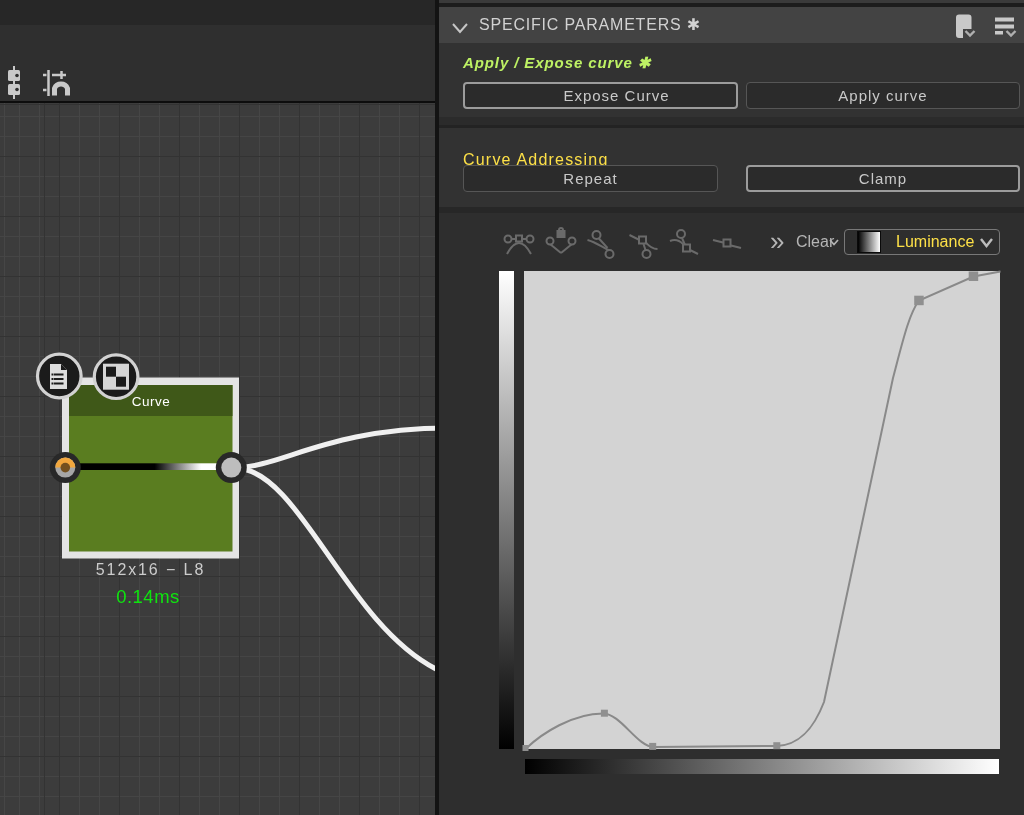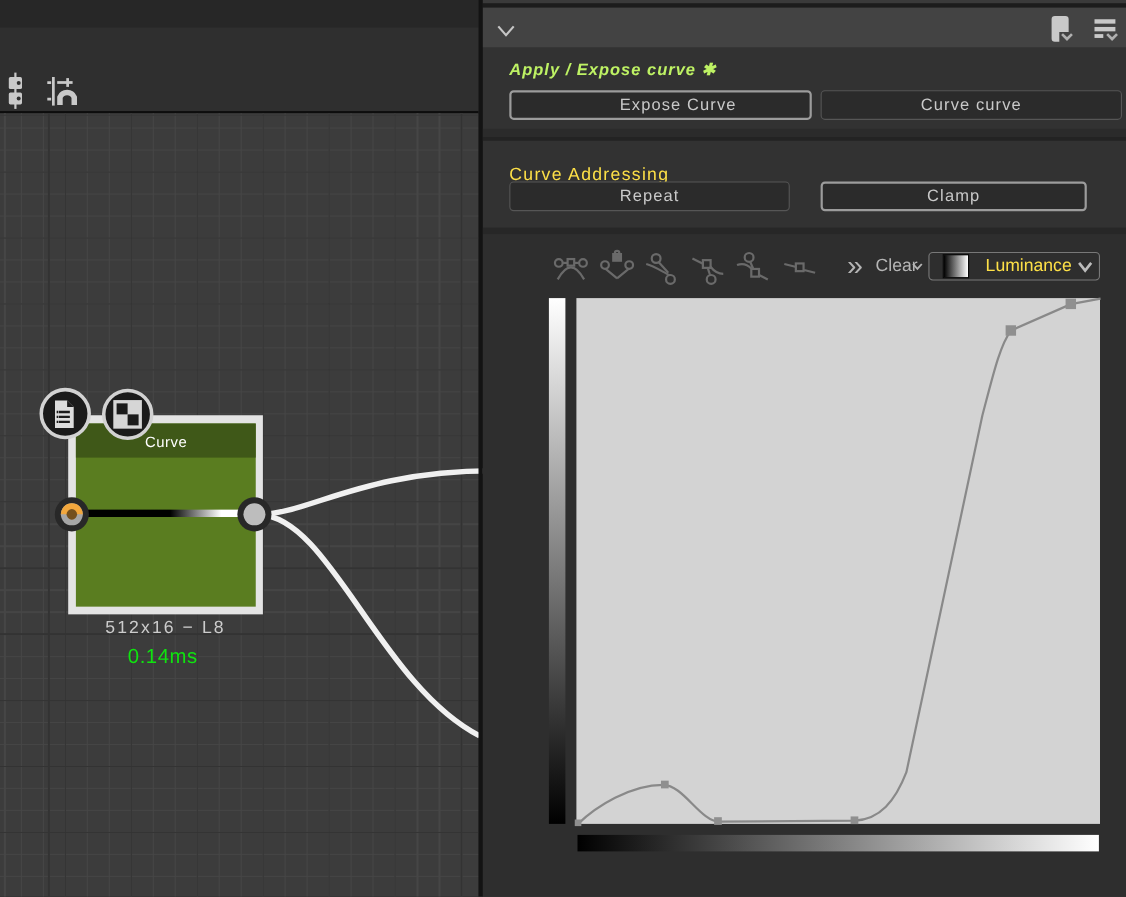--- a/index.html
+++ b/index.html
@@ -26,21 +26,21 @@
 #sep1{left:0;top:117px;width:585px;height:11px;background:linear-gradient(to bottom,#2b2b2b 0 8px,#232323 8px 11px);}
 #lbl-apply{left:24px;top:54px;font-size:15px;font-style:italic;font-weight:bold;letter-spacing:0.9px;color:#bef264;}
 #lbl-addr{left:24px;top:151px;font-size:16px;letter-spacing:1.2px;color:#fde047;}
 .btn{height:27px;border-radius:4px;background:#2b2b2b;color:#c9c9c9;font-size:15px;letter-spacing:1px;
   display:flex;align-items:center;justify-content:center;}
 .btn.lit{border:2px solid #9c9c9c;}
 .btn.dim{border:1px solid #565656;}
 #btn-expose{left:24px;top:82px;width:275px;padding-left:32px;}
 #btn-apply{left:307px;top:82px;width:274px;}
 #btn-repeat{left:24px;top:165px;width:255px;}
-#btn-clamp{left:307px;top:165px;width:242px;}
+#btn-clamp{left:307px;top:165px;width:274px;}
 #sep2{left:0;top:207px;width:585px;height:6px;background:#272727;}
 #lowersec{left:0;top:213px;width:585px;height:602px;background:#2e2e2e;}
 #vstrip{left:60px;top:271px;width:15px;height:478px;background:linear-gradient(to bottom,#ffffff,#000000);}
 #plot{left:85px;top:271px;width:476px;height:478px;background:#d3d3d3;}
 #hstrip{left:86px;top:759px;width:474px;height:15px;background:linear-gradient(to right,#000000,#ffffff);}
 #raquo{left:331px;top:226px;font-size:26px;color:#b5b5b5;}
 #cleartxt{left:357px;top:233px;font-size:16px;color:#b5b5b5;}
 #dropdown{left:405px;top:229px;width:156px;height:26px;border:1px solid #787878;border-radius:4px;}
 #ddthumb{left:418px;top:231px;width:24px;height:22px;border:1px solid #0a0a0a;background:linear-gradient(to right,#000,#fff);}
 #ddtext{left:457px;top:233px;font-size:16px;color:#fde047;}
@@ -107,35 +107,36 @@
     <rect x="116" y="376.7" width="10" height="10" fill="#1b1b1b"></rect>
   </g>
   <text x="150.5" y="575" text-anchor="middle" font-size="16" fill="#cccccc" letter-spacing="1.9">512x16 − L8</text>
   <text x="148" y="603" text-anchor="middle" font-size="18.5" fill="#0fe40f" letter-spacing="0.5">0.14ms</text>
 </svg>
 <div class="abs" id="divider"></div>
 <div class="abs" id="panel">
   <div class="abs" id="p-topstrip"></div>
   <div class="abs" id="p-topline"></div>
   <div class="abs" id="p-header"></div>
+  <div class="abs" id="p-title">SPECIFIC PARAMETERS ✱</div>
   <svg class="abs" style="left:12px;top:22px" width="20" height="14" viewBox="0 0 20 14">
     <path d="M2 2 L9 10 L16 2" stroke="#c6c6c6" stroke-width="2" fill="none"></path>
   </svg>
 
   <svg class="abs" style="left:512px;top:12px" width="70" height="28" viewBox="0 0 70 28">
     <path d="M8 2.5 h9.5 a3 3 0 0 1 3 3 v11.5 h-8.5 v9 h-4 a3 3 0 0 1 -3 -3 v-17.5 a3 3 0 0 1 3 -3 z" fill="#c9c9c9"></path>
     <path d="M14.5 19 l4.5 4.5 L23.5 19" stroke="#b0b0b0" stroke-width="2.4" fill="none"></path>
     <rect x="44" y="5.5" width="19" height="4" fill="#c9c9c9"></rect>
     <rect x="44" y="12.5" width="19" height="4" fill="#c9c9c9"></rect>
     <rect x="44" y="19" width="8" height="3.5" fill="#c9c9c9"></rect>
     <path d="M55.5 19 l4.5 4.5 L64.5 19" stroke="#b0b0b0" stroke-width="2.4" fill="none"></path>
   </svg>
   <div class="abs" id="lbl-apply">Apply / Expose curve ✱</div>
   <div class="abs btn lit" id="btn-expose">Expose Curve</div>
-  <div class="abs btn dim" id="btn-apply">Curve curve</div>
+  <div class="abs btn dim" id="btn-apply">Apply curve</div>
   <div class="abs" id="sep1"></div>
   <div class="abs" id="lbl-addr">Curve Addressing</div>
   <div class="abs btn dim" id="btn-repeat">Repeat</div>
   <div class="abs btn lit" id="btn-clamp">Clamp</div>
   <div class="abs" id="sep2"></div>
   <div class="abs" id="lowersec"></div>
 
   <svg class="abs" style="left:56px;top:225px" width="310" height="40" viewBox="0 0 310 40">
     <g stroke="#6a6a6a" stroke-width="2" fill="none">
       <g transform="translate(24,19)">

